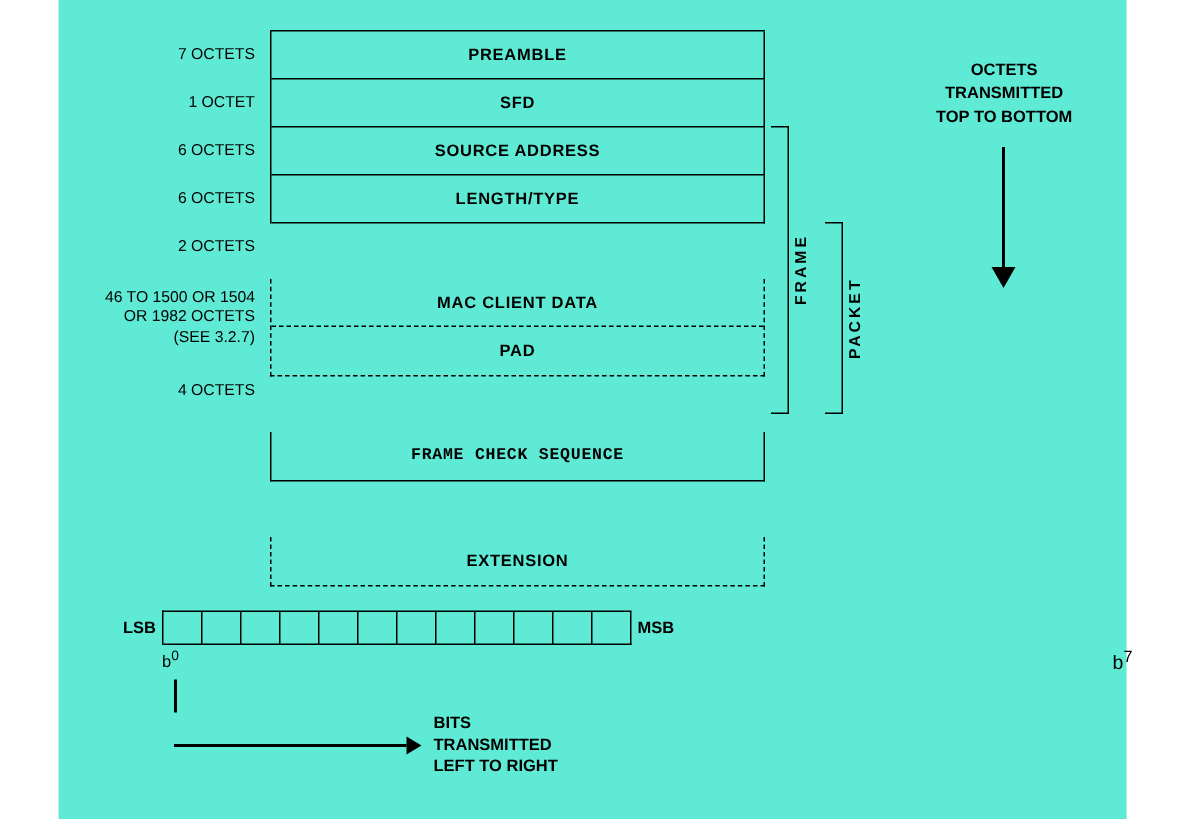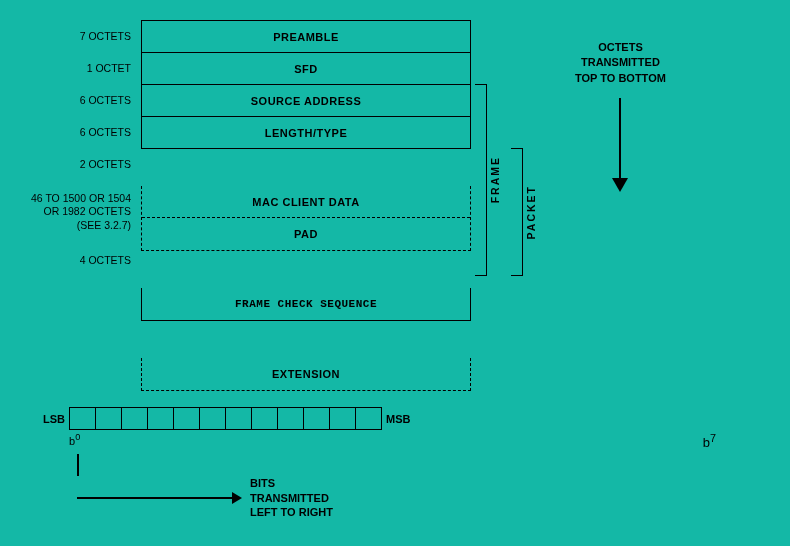--- a/index.html
+++ b/index.html
@@ -8,24 +8,24 @@
       font-family: Arial, Helvetica, sans-serif;
       font-size: 12px;
       width: 790px;
       height: 546px;
       overflow: hidden;
       display: flex;
       align-items: center;
       justify-content: center;
     }
     .main-container {
-      width: 790px;
+      width: 712px;
       height: 546px;
       position: relative;
-      background: #14b8a6;
+      background: #5eead4;
     }
     .diagram-area {
       position: absolute;
       top: 10px;
       left: 20px;
       width: 750px;
     }
     
     .frame-table-wrapper {
       display: flex;
@@ -168,21 +168,21 @@
         <div style="position:absolute; left:14px; top:64px; height:192px; display:flex; align-items:center; justify-content:center;">
           <span style="writing-mode:vertical-rl; transform:rotate(180deg); font-size:10.5px; font-weight:bold; letter-spacing:2px;">FRAME</span>
         </div>
 
         <div style="position:absolute; left:36px; top:128px; height:128px; border-top:1.5px solid #000; border-right:1.5px solid #000; border-bottom:1.5px solid #000; width:12px;"></div>
         <div style="position:absolute; left:50px; top:128px; height:128px; display:flex; align-items:center; justify-content:center;">
           <span style="writing-mode:vertical-rl; transform:rotate(180deg); font-size:10.5px; font-weight:bold; letter-spacing:2px;">PACKET</span>
         </div>
       </div>
 
-      <div style="margin-left:20px; display:flex; flex-direction:column; align-items:center; padding-top:20px;">
+      <div style="margin-left:30px; display:flex; flex-direction:column; align-items:center; padding-top:20px;">
         <div style="font-size:11px; font-weight:bold; text-align:center; line-height:1.4;">OCTETS<br>TRANSMITTED<br>TOP TO BOTTOM</div>
         <div style="margin-top:12px; display:flex; flex-direction:column; align-items:center;">
           <div style="width:2px; height:80px; background:#000;"></div>
           <div style="width:0; height:0; border-left:8px solid transparent; border-right:8px solid transparent; border-top:14px solid #000;"></div>
         </div>
       </div>
     </div>
 
     <div class="bit-diagram" style="margin-top:16px; margin-left:10px;">
       <div class="bit-row">

